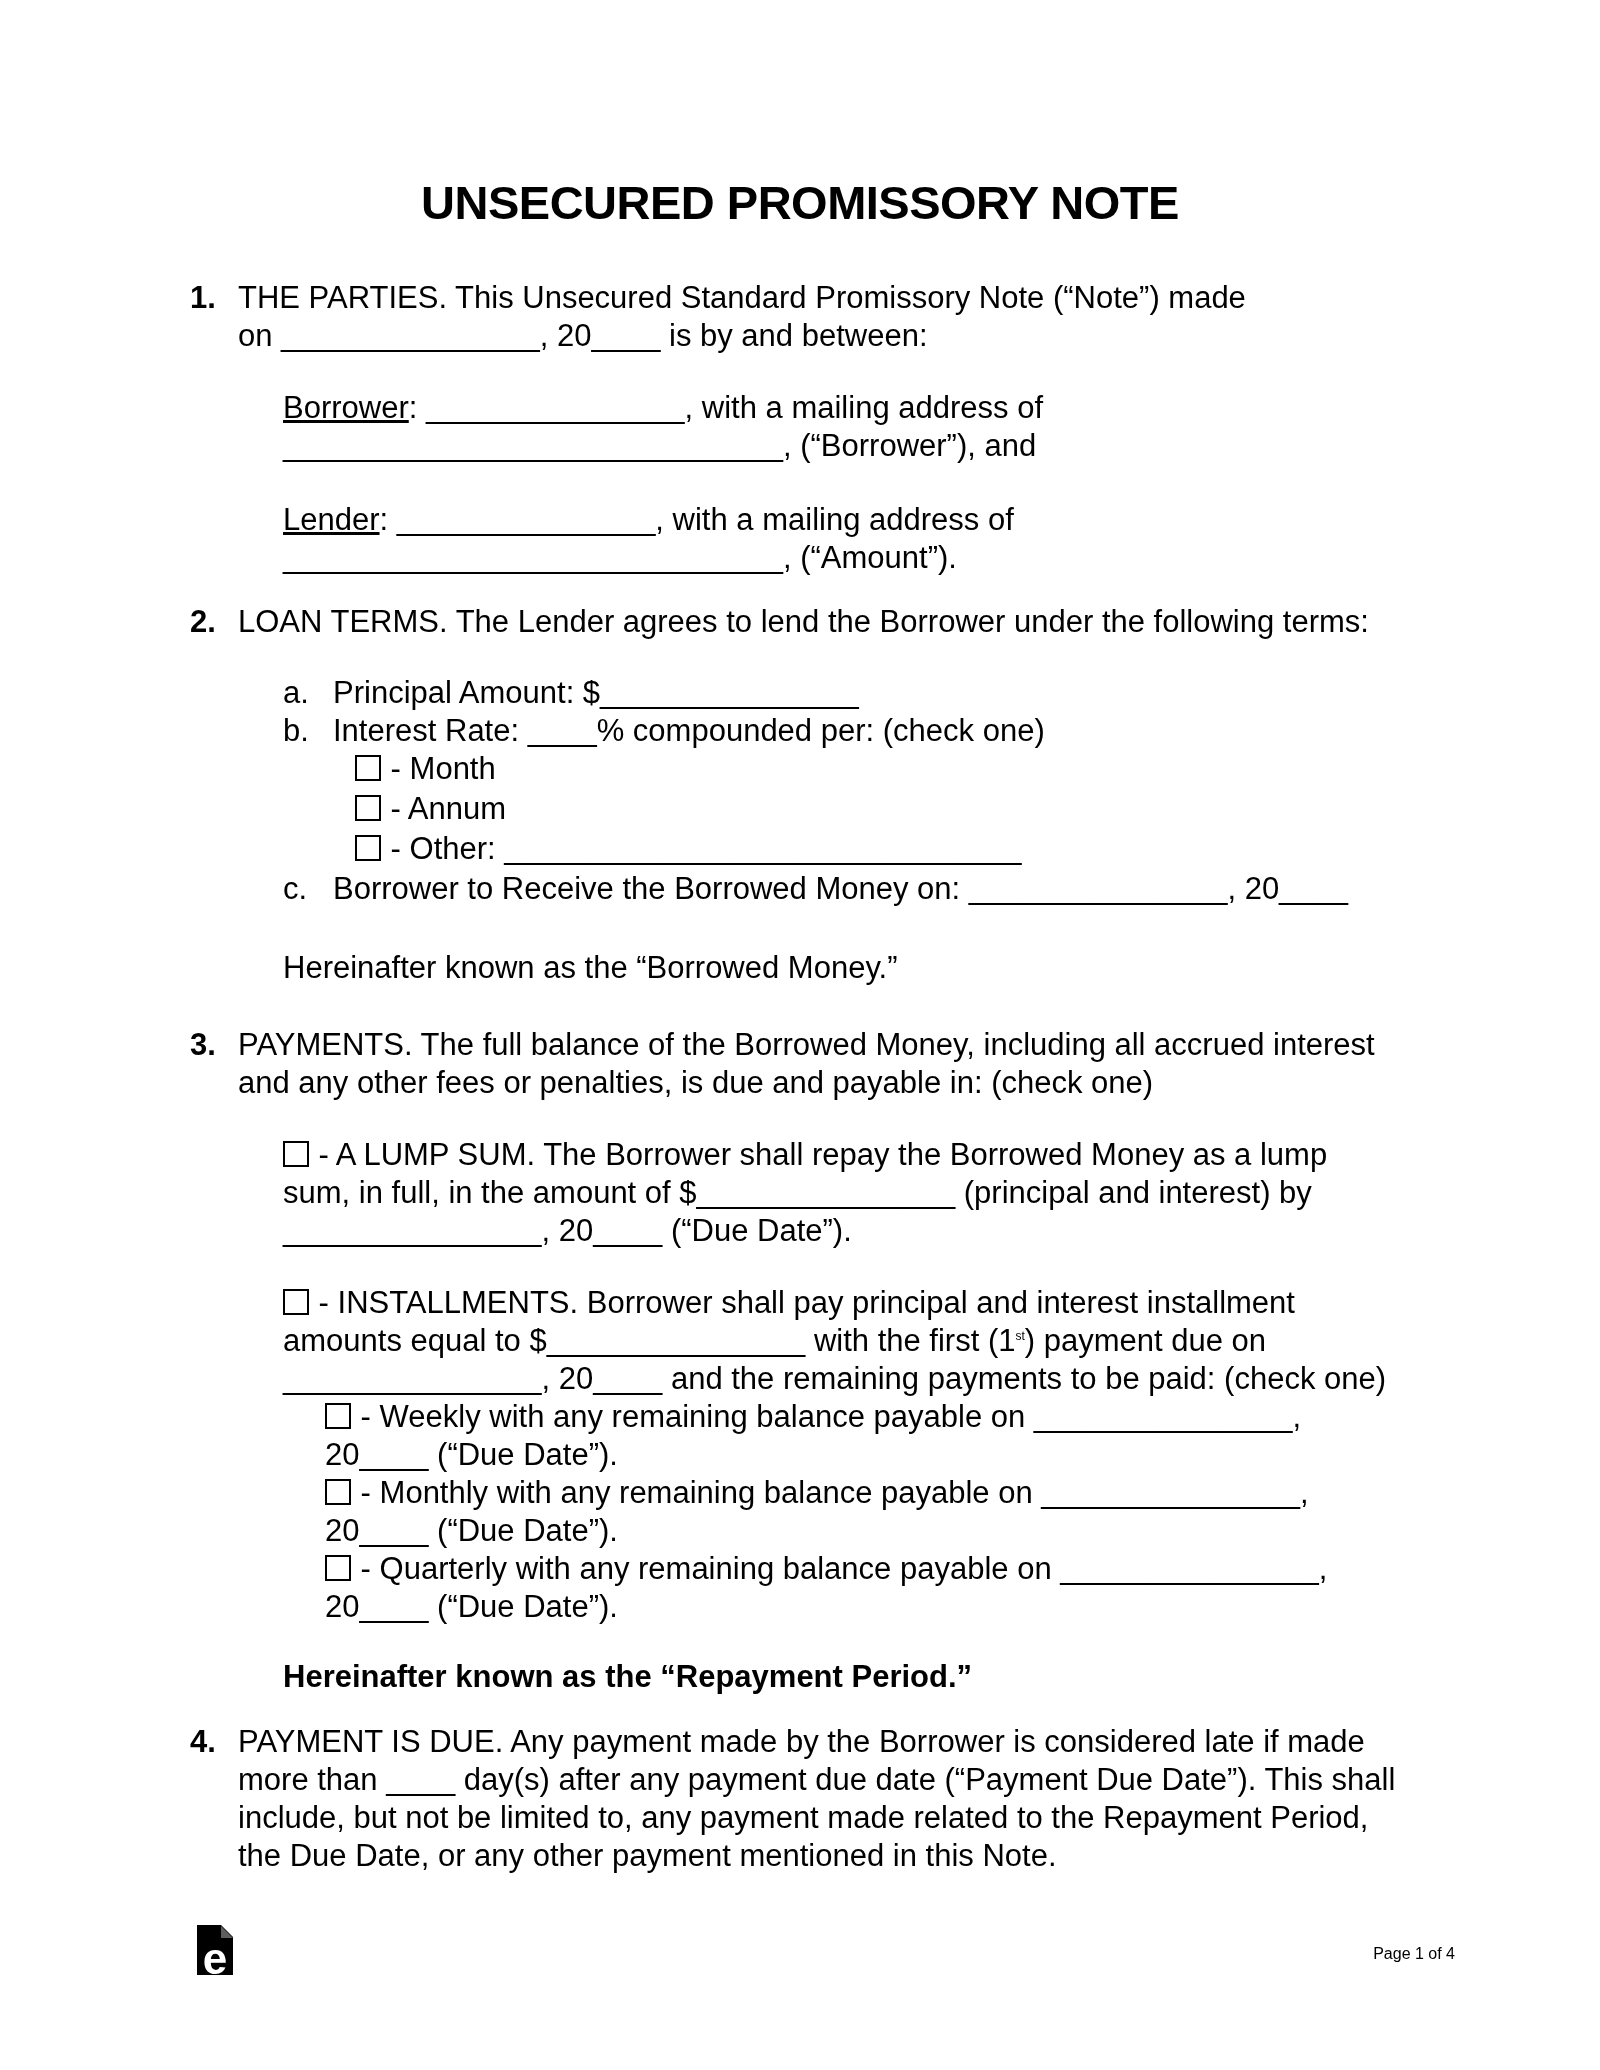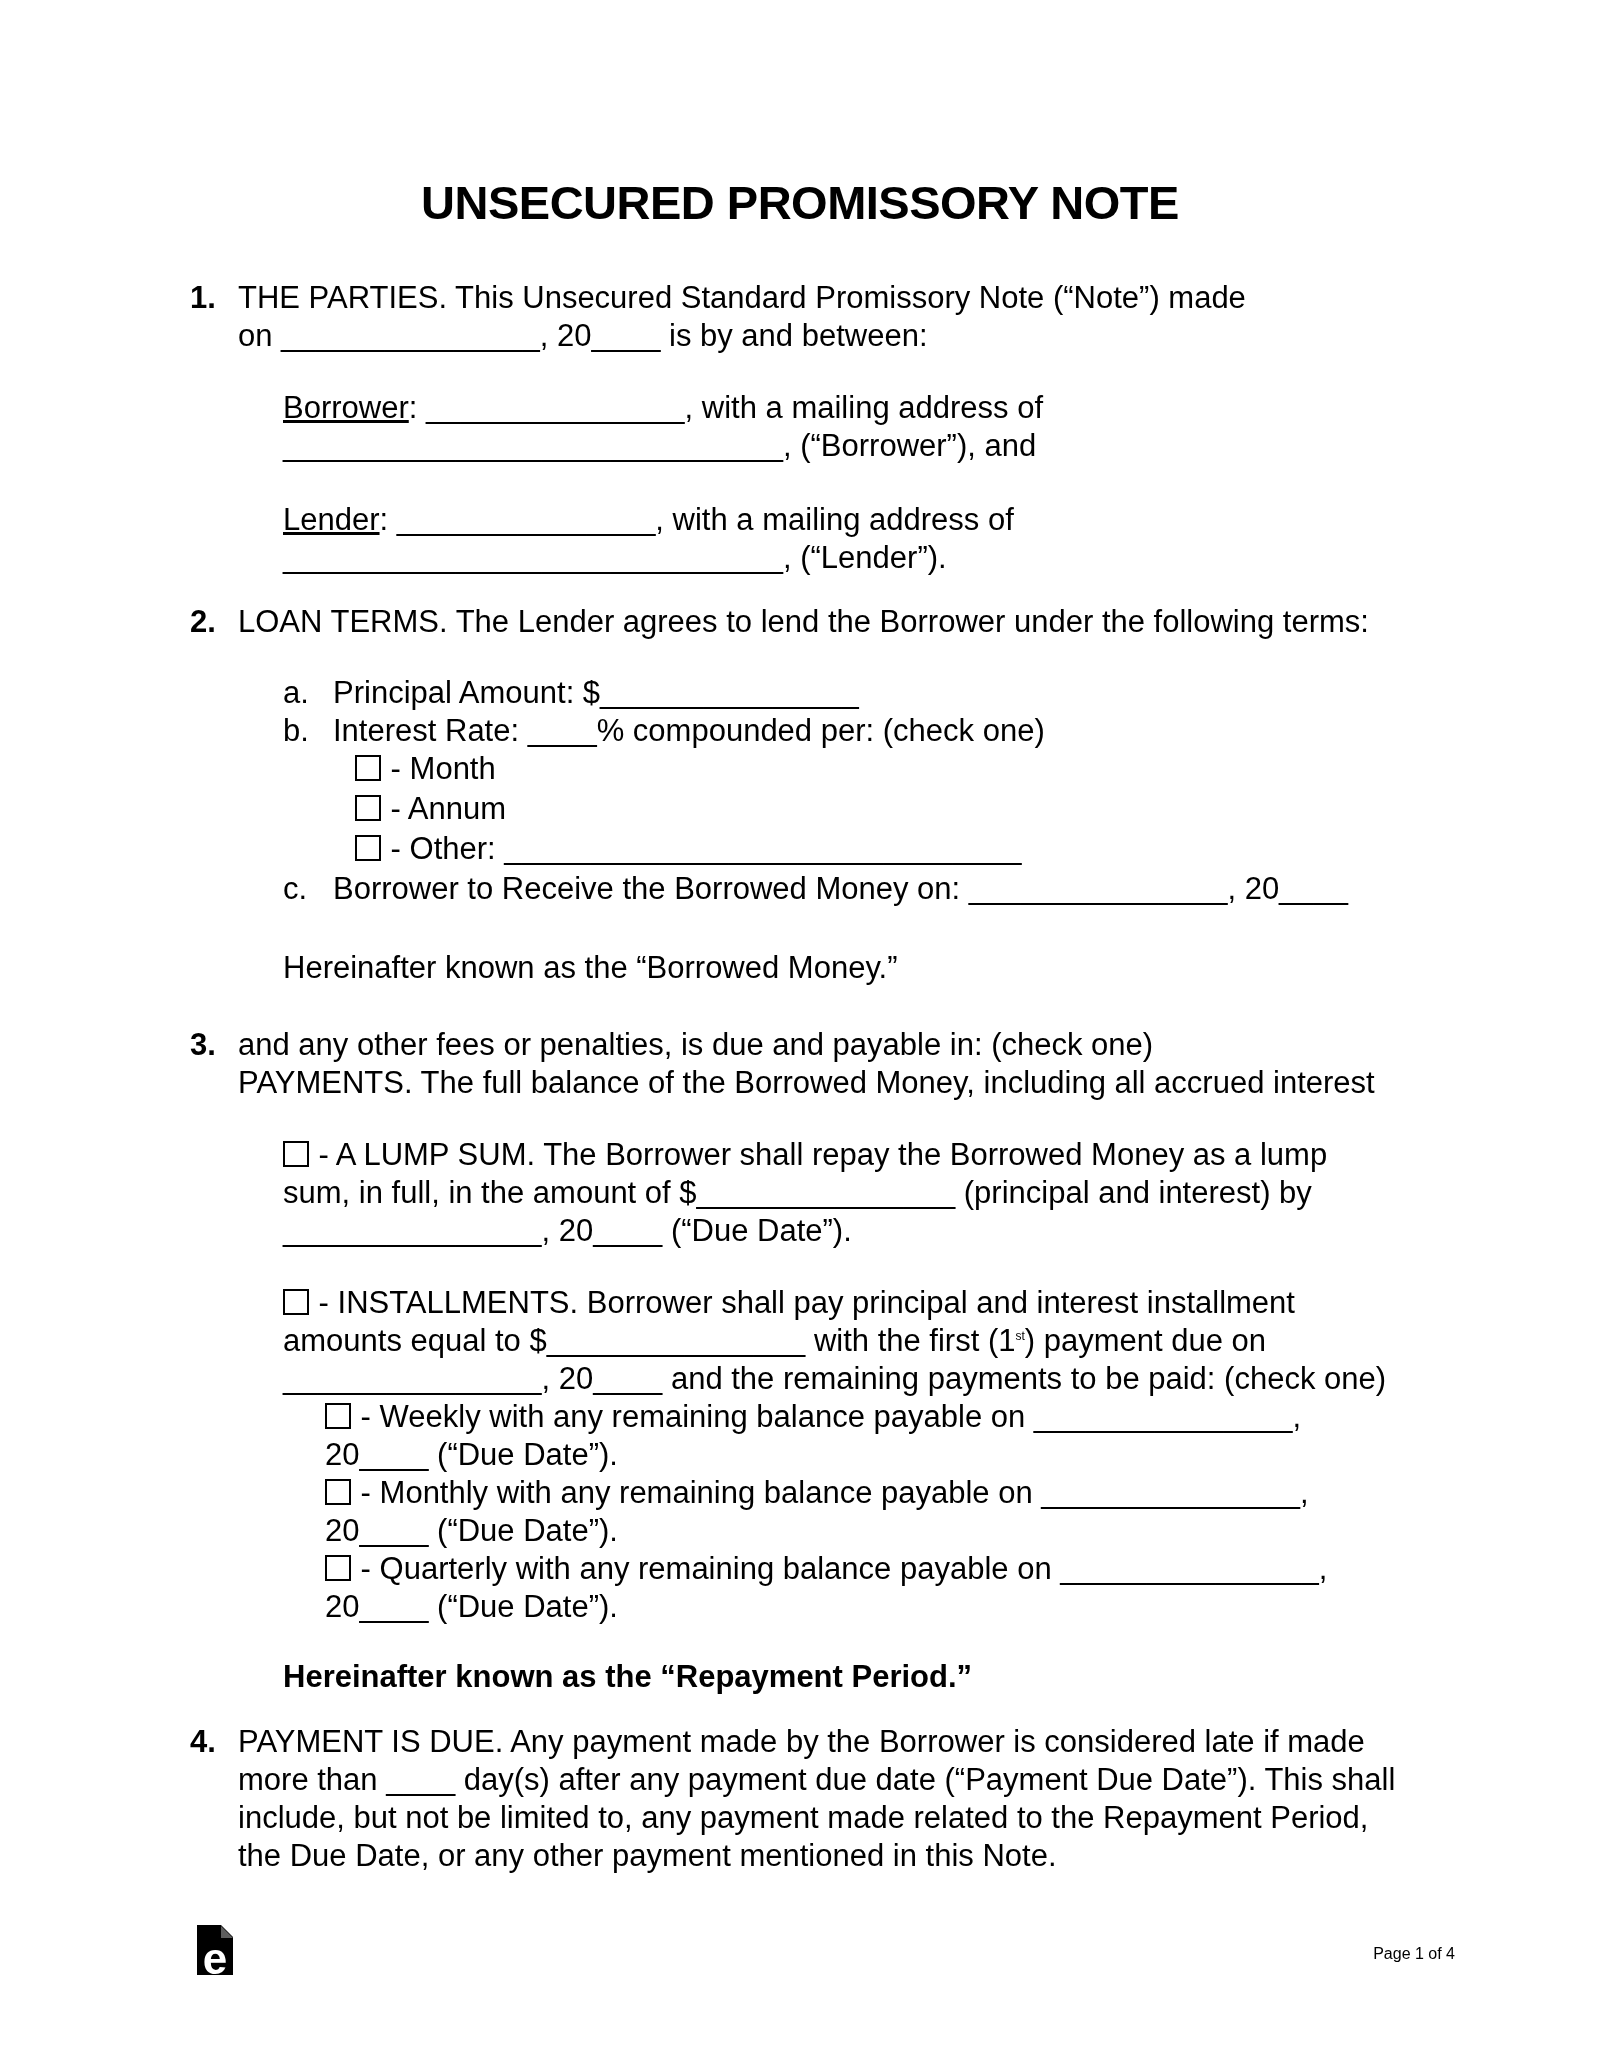--- a/index.html
+++ b/index.html
@@ -110,21 +110,21 @@
     <div class="line">on _______________, 20____ is by and between:</div>
   </div>
 
   <div class="block" style="top:389px; left:283px; width:1180px;">
     <div class="line"><span class="u">Borrower</span><span>: _______________, with a mailing address of</span></div>
     <div class="line">_____________________________, (“Borrower”), and</div>
   </div>
 
   <div class="block" style="top:501px; left:283px; width:1180px;">
     <div class="line"><span class="u">Lender</span><span>: _______________, with a mailing address of</span></div>
-    <div class="line">_____________________________, (“Lender”).</div>
+    <div class="line">_____________________________, (“Amount”).</div>
   </div>
 
   <div class="block numbered" style="top:603px; left:190px; width:1270px;">
     <span class="num">2.</span>
     <div class="line"><span class="b">LOAN TERMS</span><span>. The Lender agrees to lend the Borrower under the following terms:</span></div>
   </div>
 
   <div class="block abc" style="top:674px; left:283px; width:1180px;">
     <span class="abc-label">a.</span>
     <div class="line"><span class="b">Principal Amount</span><span>: $_______________</span></div>
@@ -151,22 +151,22 @@
     <span class="abc-label">c.</span>
     <div class="line"><span class="b">Borrower to Receive the Borrowed Money on</span><span>: _______________, 20____</span></div>
   </div>
 
   <div class="block" style="top:949px; left:283px; width:1180px;">
     <div class="line">Hereinafter known as the “Borrowed Money.”</div>
   </div>
 
   <div class="block numbered" style="top:1026px; left:190px; width:1270px;">
     <span class="num">3.</span>
+    <div class="line"><span class="b">PAYMENTS</span><span>. The full balance of the Borrowed Money, including all accrued interest</span></div>
     <div class="line">and any other fees or penalties, is due and payable in: (check one)</div>
-    <div class="line"><span class="b">PAYMENTS</span><span>. The full balance of the Borrowed Money, including all accrued interest</span></div>
   </div>
 
   <div class="block" style="top:1136px; left:283px; width:1180px;">
     <div class="line"><span class="cb"></span><span> - </span><span class="b">A LUMP SUM</span><span>. The Borrower shall repay the Borrowed Money as a lump</span></div>
     <div class="line">sum, in full, in the amount of $_______________ (principal and interest) by</div>
     <div class="line">_______________, 20____ (“Due Date”).</div>
   </div>
 
   <div class="block" style="top:1284px; left:283px; width:1180px;">
     <div class="line"><span class="cb"></span><span> - </span><span class="b">INSTALLMENTS</span><span>. Borrower shall pay principal and interest installment</span></div>

